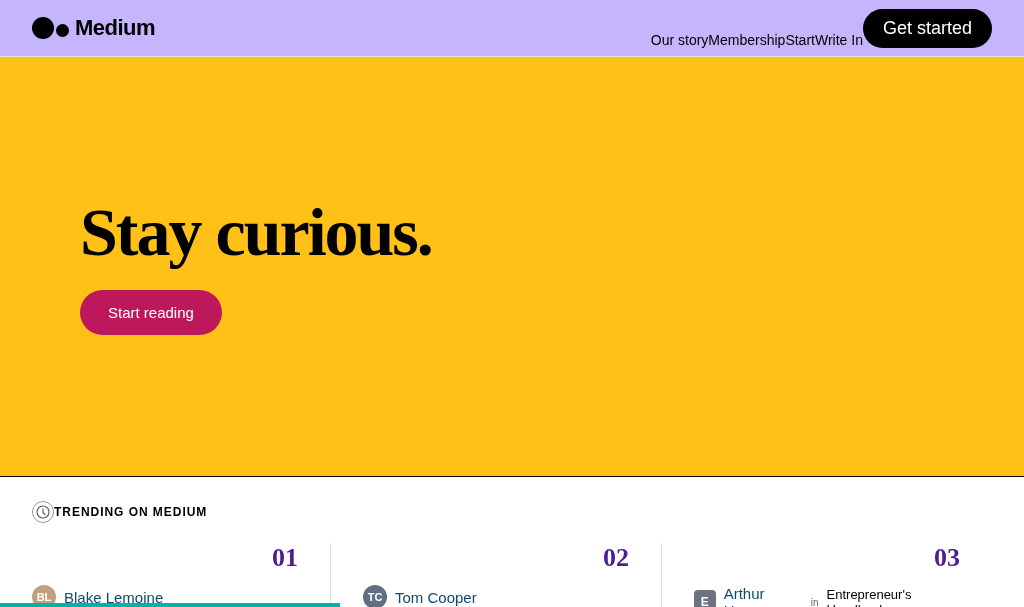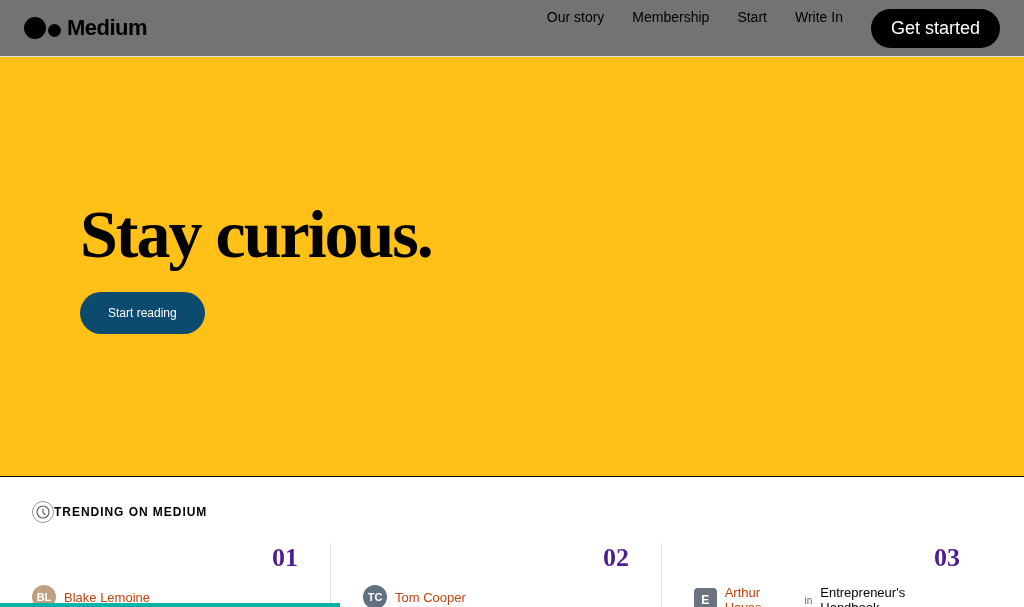--- a/index.html
+++ b/index.html
@@ -3,24 +3,24 @@
   <meta charset="utf-8">
   <style>
     * { margin: 0; padding: 0; box-sizing: border-box; }
     body { font-family: -apple-system, BlinkMacSystemFont, 'Segoe UI', sans-serif; background: #fff; overflow-x: hidden; }
 
     
     header {
       display: flex;
       align-items: center;
       justify-content: space-between;
-      padding: 0 24px;
+      padding: 0 32px;
       height: 57px;
       border-bottom: 1px solid #e0e0e0;
-      background: #737373;
+      background: #c4b5fd;
       position: relative;
       z-index: 10;
     }
     .logo {
       display: flex;
       align-items: center;
       gap: 6px;
       text-decoration: none;
     }
     .logo-icon {
@@ -42,22 +42,21 @@
       margin-top: 4px;
     }
     .logo-text {
       font-size: 22px;
       font-weight: 700;
       color: #000;
       letter-spacing: -0.5px;
     }
     nav {
       display: flex;
-      align-items: flex-start;
-      gap: 28px;
+      align-items: flex-end;
     }
     .nav-link {
       text-decoration: none;
       color: #000;
       font-size: 14px;
       font-weight: 400;
     }
     .btn-get-started {
       background: #000;
       color: #fff;
@@ -91,26 +90,26 @@
     }
     .hero-subtitle {
       font-size: 18px;
       color: #000;
       line-height: 1.5;
       margin-bottom: 36px;
       max-width: 380px;
       font-weight: 400;
     }
     .btn-start-reading {
-      background: #0c4a6e;
+      background: #be185d;
       color: #fff;
       border: none;
       border-radius: 100px;
       padding: 14px 28px;
-      font-size: 12px;
+      font-size: 15px;
       font-weight: 500;
       cursor: pointer;
       width: fit-content;
     }
 
     
     .trending {
       background: #fff;
       padding: 24px 32px 0 32px;
     }
@@ -186,23 +185,23 @@
       width: 24px;
       height: 24px;
       display: flex;
       align-items: center;
       justify-content: center;
       font-weight: 700;
       font-size: 12px;
       color: #fff;
     }
     .author-name {
-      font-size: 13px;
-      font-weight: 500;
-      color: #c2410c;
+      font-size: 15px;
+      font-weight: 500;
+      color: #0c4a6e;
     }
     .author-in {
       font-size: 10px;
       color: #666;
     }
     .author-publication {
       font-size: 13px;
       color: #000;
       font-weight: 500;
     }

